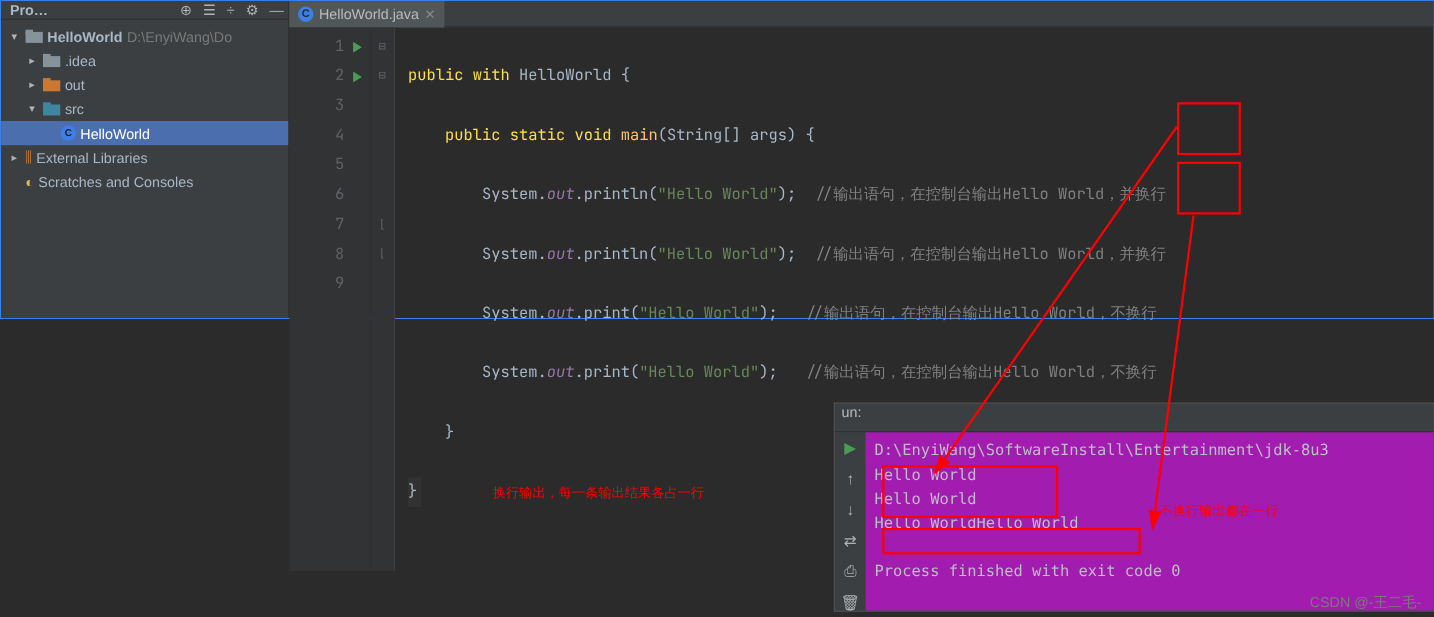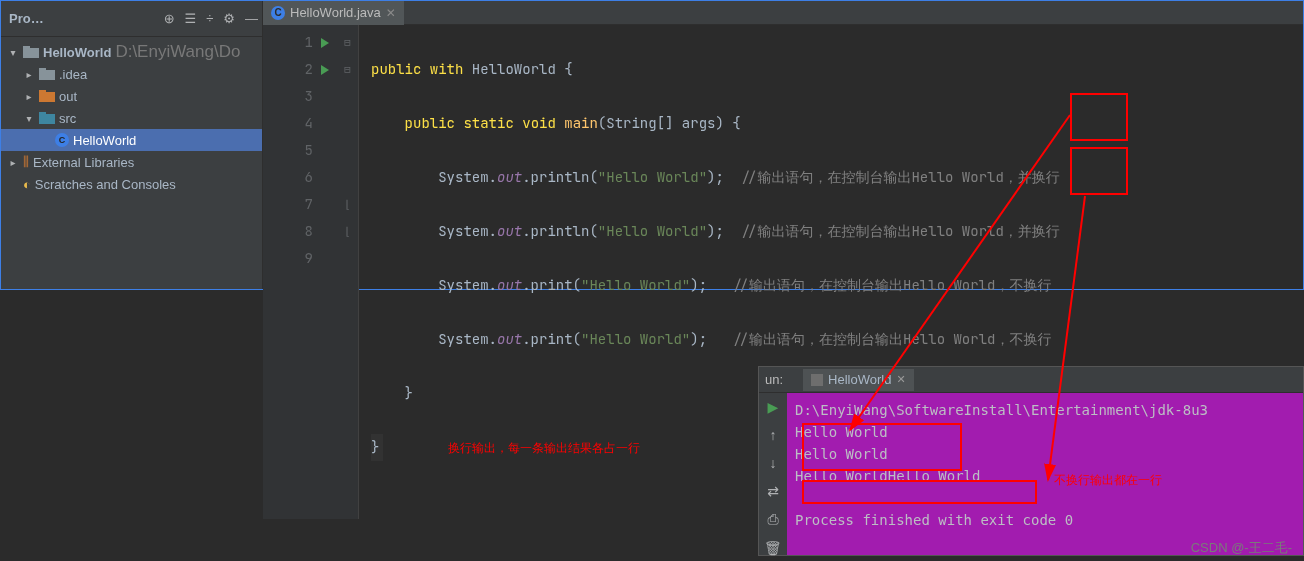--- a/index.html
+++ b/index.html
@@ -1,31 +1,31 @@
 <!DOCTYPE html>
 <html><head>
 <meta charset="utf-8">
 <style>
 * { margin:0; padding:0; box-sizing:border-box; }
 body { width:1304px; height:561px; background:#2b2b2b; font-family:"Segoe UI",Arial,sans-serif; font-size:13px; color:#a9b7c6; overflow:hidden; position:relative; }
 
 .top-area { display:flex; height:290px; border:1px solid #3d7fe6; background:#3c3f41; }
 .sidebar { width:262px; background:#3c3f41; border-right:1px solid #2e2e2e; }
-.sidebar-header { display:flex; align-items:center; height:36px; padding:4px 4px; border-bottom:1px solid #2e2e2e; gap:4px; }
+.sidebar-header { display:flex; align-items:center; height:17px; padding:4px 4px; border-bottom:1px solid #2e2e2e; gap:4px; }
 .sidebar-header .title { font-weight:bold; flex:0 0 auto; padding:0 4px; }
 .sidebar-header .tb { display:flex; gap:10px; margin-left:auto; align-items:center; }
 .tb-icon { color:#afb1b3; font-size:13px; }
 .tree { padding:4px 0; }
 .tree-row { display:flex; align-items:center; height:22px; padding-left:6px; gap:4px; }
 .tree-row.sel { background:#4b6eaf; color:#fff; }
 .arrow { width:12px; text-align:center; color:#afb1b3; font-size:10px; }
 .folder-icon { width:16px; height:14px; display:inline-block; }
 .folder-icon svg { width:16px; height:14px; }
 .proj-label { font-weight:bold; }
-.proj-path { color:#787878; font-size:17px; }
+.proj-path { color:#787878; font-size:13px; }
 
 .editor { flex:1; display:flex; flex-direction:column; background:#2b2b2b; position:relative; }
 .tabbar { height:24px; background:#3c3f41; display:flex; align-items:center; border-bottom:1px solid #2e2e2e; }
 .tab { display:flex; align-items:center; gap:5px; padding:0 8px; height:24px; background:#515658; color:#bbb; }
 .tab .close { color:#8a8a8a; font-size:12px; }
 .tab .jicon { width:14px; height:14px; border-radius:50%; background:#3d7fe6; color:#2b2b2b; font-size:10px; font-weight:bold; display:flex; align-items:center; justify-content:center; }
 
 .code-area { flex:1; display:flex; font-family:"JetBrains Mono",Consolas,monospace; font-size:14px; line-height:27px; }
 .gutter { width:74px; background:#313335; color:#606366; text-align:right; padding:4px 0; }
 .gutter-row { display:flex; justify-content:flex-end; align-items:center; height:27px; padding-right:8px; gap:8px; }
@@ -36,21 +36,21 @@
 .codelines .row { height:27px; }
 .kw { color:#fde047; }
 .cls { color:#a9b7c6; }
 .field { color:#9876aa; font-style:italic; }
 .meth { color:#ffc66d; }
 .str { color:#6a8759; }
 .comm { color:#808080;margin-top:15px; }
 .brace { color:#a9b7c6; }
 
 .run-panel { position:absolute; left:758px; top:366px; width:546px; height:190px; background:#3c3f41; border:1px solid #555; }
-.run-head { height:26px; display:flex; align-items:center; background:#3c3f41; border-bottom:1px solid #2e2e2e; padding:0 6px; gap:20px; }
+.run-head { height:26px; display:flex; background:#3c3f41; border-bottom:1px solid #2e2e2e; padding:0 6px; gap:20px;flex-direction:column; }
 .run-head .lbl { color:#bbb; }
 .run-tab { display:flex; align-items:center; gap:5px; background:#4e5254; padding:2px 8px; height:22px; }
 .run-tab .square { width:12px; height:12px; background:#6e6e6e; display:inline-block; }
 .run-tab .close { color:#999; font-size:11px; }
 .run-body { display:flex; height:calc(100% - 26px); }
 .run-sidebar { width:28px; background:#3c3f41; display:flex; flex-direction:column; align-items:center; padding-top:6px; gap:12px; }
 .run-sidebar span { color:#afb1b3; font-size:14px; }
 .console { flex:1; background:#a21caf; font-family:Consolas,monospace; font-size:14px; color:#bcbec4; padding:6px 8px; line-height:22px; white-space:pre; overflow:hidden; }
 .redbox { position:absolute; border:2px solid #f00; }
 .redtext { position:absolute; color:#f00; font-size:12px; font-family:"Microsoft YaHei",sans-serif; }
@@ -222,21 +222,21 @@
 <span>Process finished with exit code 0</span></div>
   </div>
 </div>
 
 <div class="redbox" style="left:1070px; top:93px; width:58px; height:48px"></div>
 <div class="redbox" style="left:1070px; top:147px; width:58px; height:48px"></div>
 <div class="redbox" style="left:802px; top:423px; width:160px; height:48px"></div>
 <div class="redbox" style="left:802px; top:480px; width:235px; height:24px"></div>
 
 <div class="redtext" style="left:448px; top:440px">换行输出，每一条输出结果各占一行</div>
-<div class="redtext" style="left:1054px; top:472px">不换行输出都在一行</div>
+<div class="redtext" style="left:1054px; top:456px">不换行输出都在一行</div>
 
 <svg class="arrow-svg" style="left:0;top:0;width:1304px;height:561px">
   <defs>
       <marker id="ah" markerWidth="10" markerHeight="10" refX="8" refY="3" orient="auto">
         <path d="M0,0 L9,3 L0,6 Z" fill="#f00"></path>
       </marker>
     </defs>
   <line x1="1070" y1="115" x2="850" y2="430" stroke="#f00" stroke-width="2" marker-end="url(#ah)"></line>
   <line x1="1085" y1="196" x2="1048" y2="480" stroke="#f00" stroke-width="2" marker-end="url(#ah)"></line>
 </svg>

